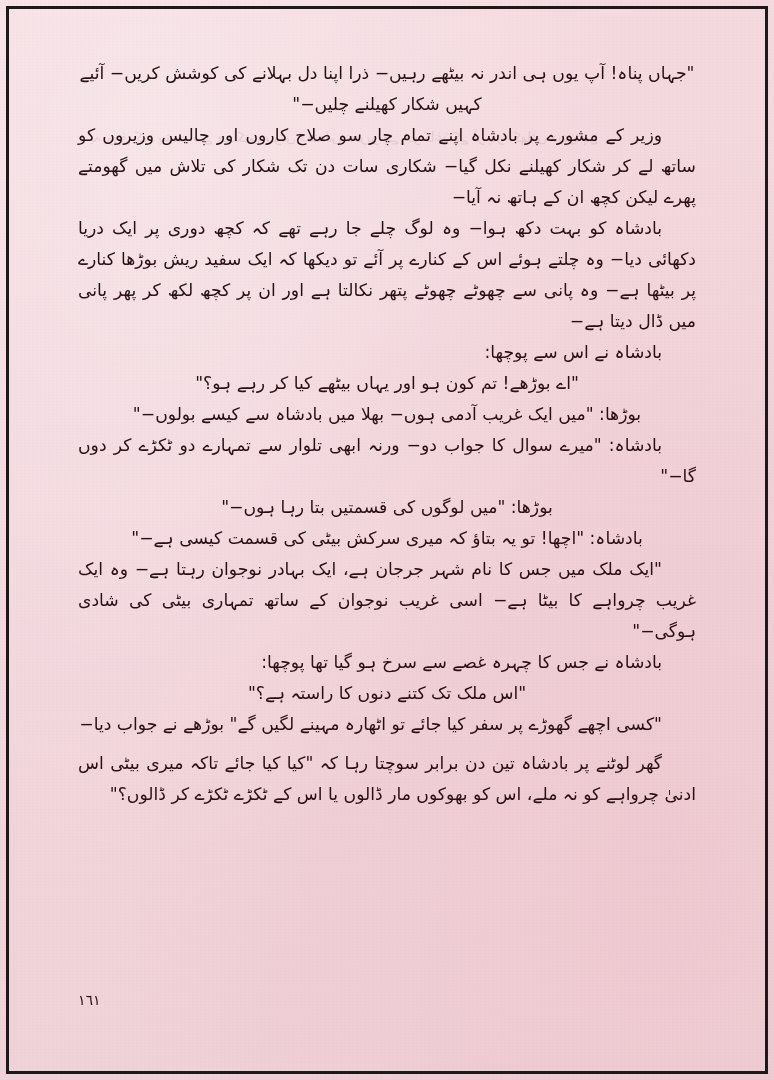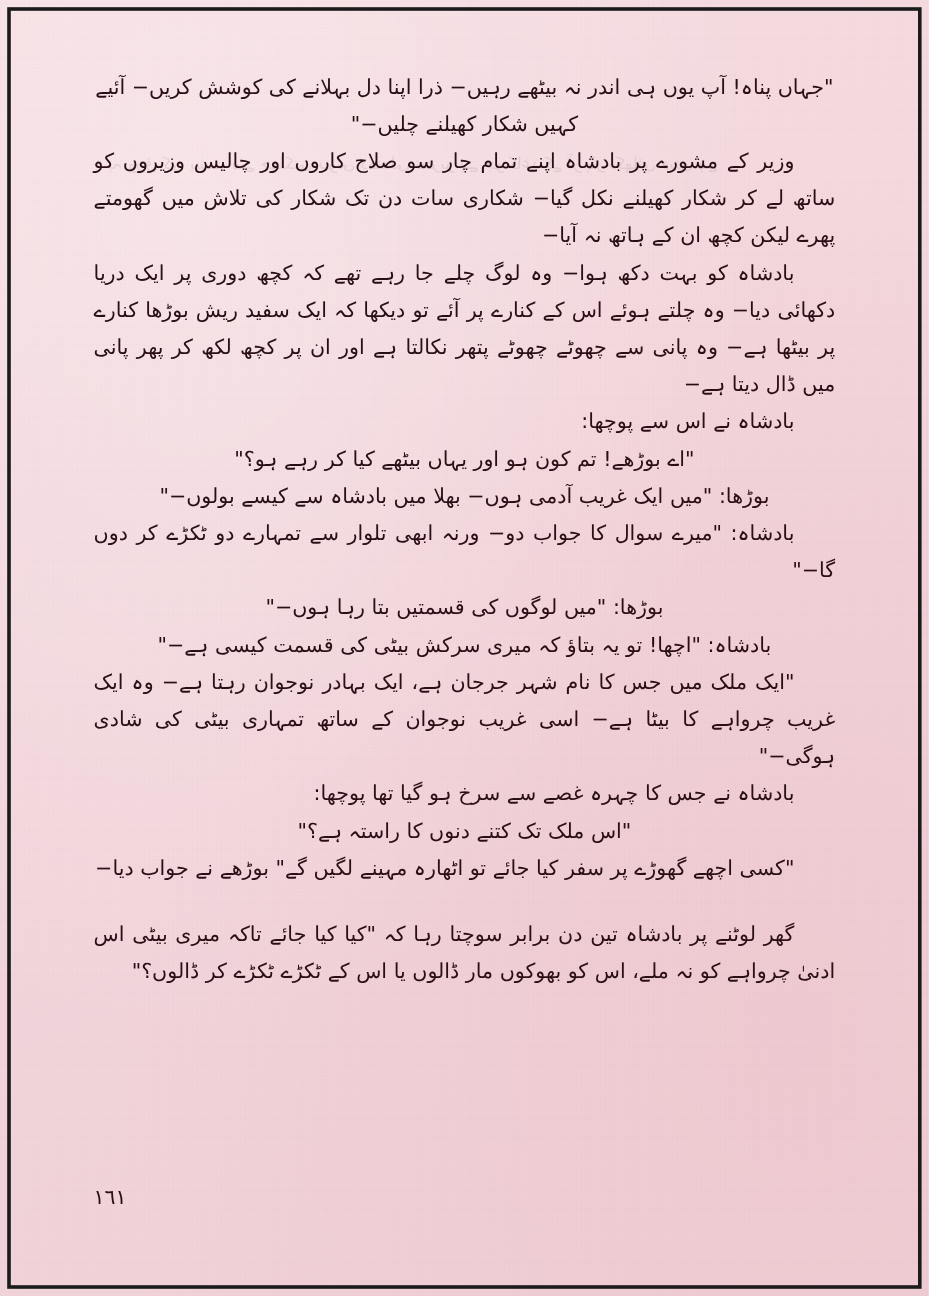--- a/index.html
+++ b/index.html
@@ -86,21 +86,21 @@
   }
   p.right {
     text-align: center;
     text-align-last: right;
   }
   .page-number {
     position: absolute;
     right: auto;
     left: 78px;
     bottom: 72px;
-    font-size: 17px;
+    font-size: 14px;
     color: #2a1016;
     letter-spacing: 1px;
     direction: rtl;
   }
 </style>
 </head>
 <body>
 
 <div class="page">
 
@@ -116,20 +116,20 @@
     <p class="para right" style="padding-right:34px">بادشاہ نے اس سے پوچھا:</p>
     <p class="para center-ish">"اے بوڑھے! تم کون ہو اور یہاں بیٹھے کیا کر رہے ہو؟"</p>
     <p class="para center-ish">بوڑھا: "میں ایک غریب آدمی ہوں− بھلا میں بادشاہ سے کیسے بولوں−"</p>
     <p class="para indent">بادشاہ: "میرے سوال کا جواب دو− ورنہ  ابھی تلوار سے تمہارے دو ٹکڑے کر دوں گا−"</p>
     <p class="para center-ish">بوڑھا: "میں لوگوں کی قسمتیں بتا رہا ہوں−"</p>
     <p class="para center-ish">بادشاہ: "اچھا! تو یہ بتاؤ کہ میری سرکش بیٹی کی قسمت کیسی ہے−"</p>
     <p class="para indent">"ایک ملک میں جس کا نام شہر جرجان ہے، ایک بہادر نوجوان رہتا ہے− وہ ایک غریب چرواہے کا بیٹا ہے− اسی غریب نوجوان کے ساتھ تمہاری بیٹی کی شادی ہوگی−"</p>
     <p class="para right" style="padding-right:34px">بادشاہ نے جس کا چہرہ غصے سے سرخ ہو گیا تھا پوچھا:</p>
     <p class="para center-ish">"اس ملک تک کتنے دنوں کا راستہ ہے؟"</p>
     <p class="para indent">"کسی اچھے گھوڑے پر سفر کیا جائے تو اٹھارہ مہینے لگیں گے" بوڑھے نے جواب دیا−</p>
-    <p class="para indent" style="margin-top:24px">گھر لوٹنے پر بادشاہ تین دن برابر سوچتا رہا کہ "کیا کیا جائے تاکہ میری بیٹی اس ادنیٰ چرواہے کو نہ ملے، اس کو بھوکوں مار ڈالوں یا اس کے ٹکڑے ٹکڑے کر ڈالوں؟"</p>
+    <p class="para indent" style="margin-top:8px">گھر لوٹنے پر بادشاہ تین دن برابر سوچتا رہا کہ "کیا کیا جائے تاکہ میری بیٹی اس ادنیٰ چرواہے کو نہ ملے، اس کو بھوکوں مار ڈالوں یا اس کے ٹکڑے ٹکڑے کر ڈالوں؟"</p>
 
   </div>
 
   <div class="page-number">١٦١</div>
 
   <div class="grain"></div>
 </div>
 
 </body></html>

